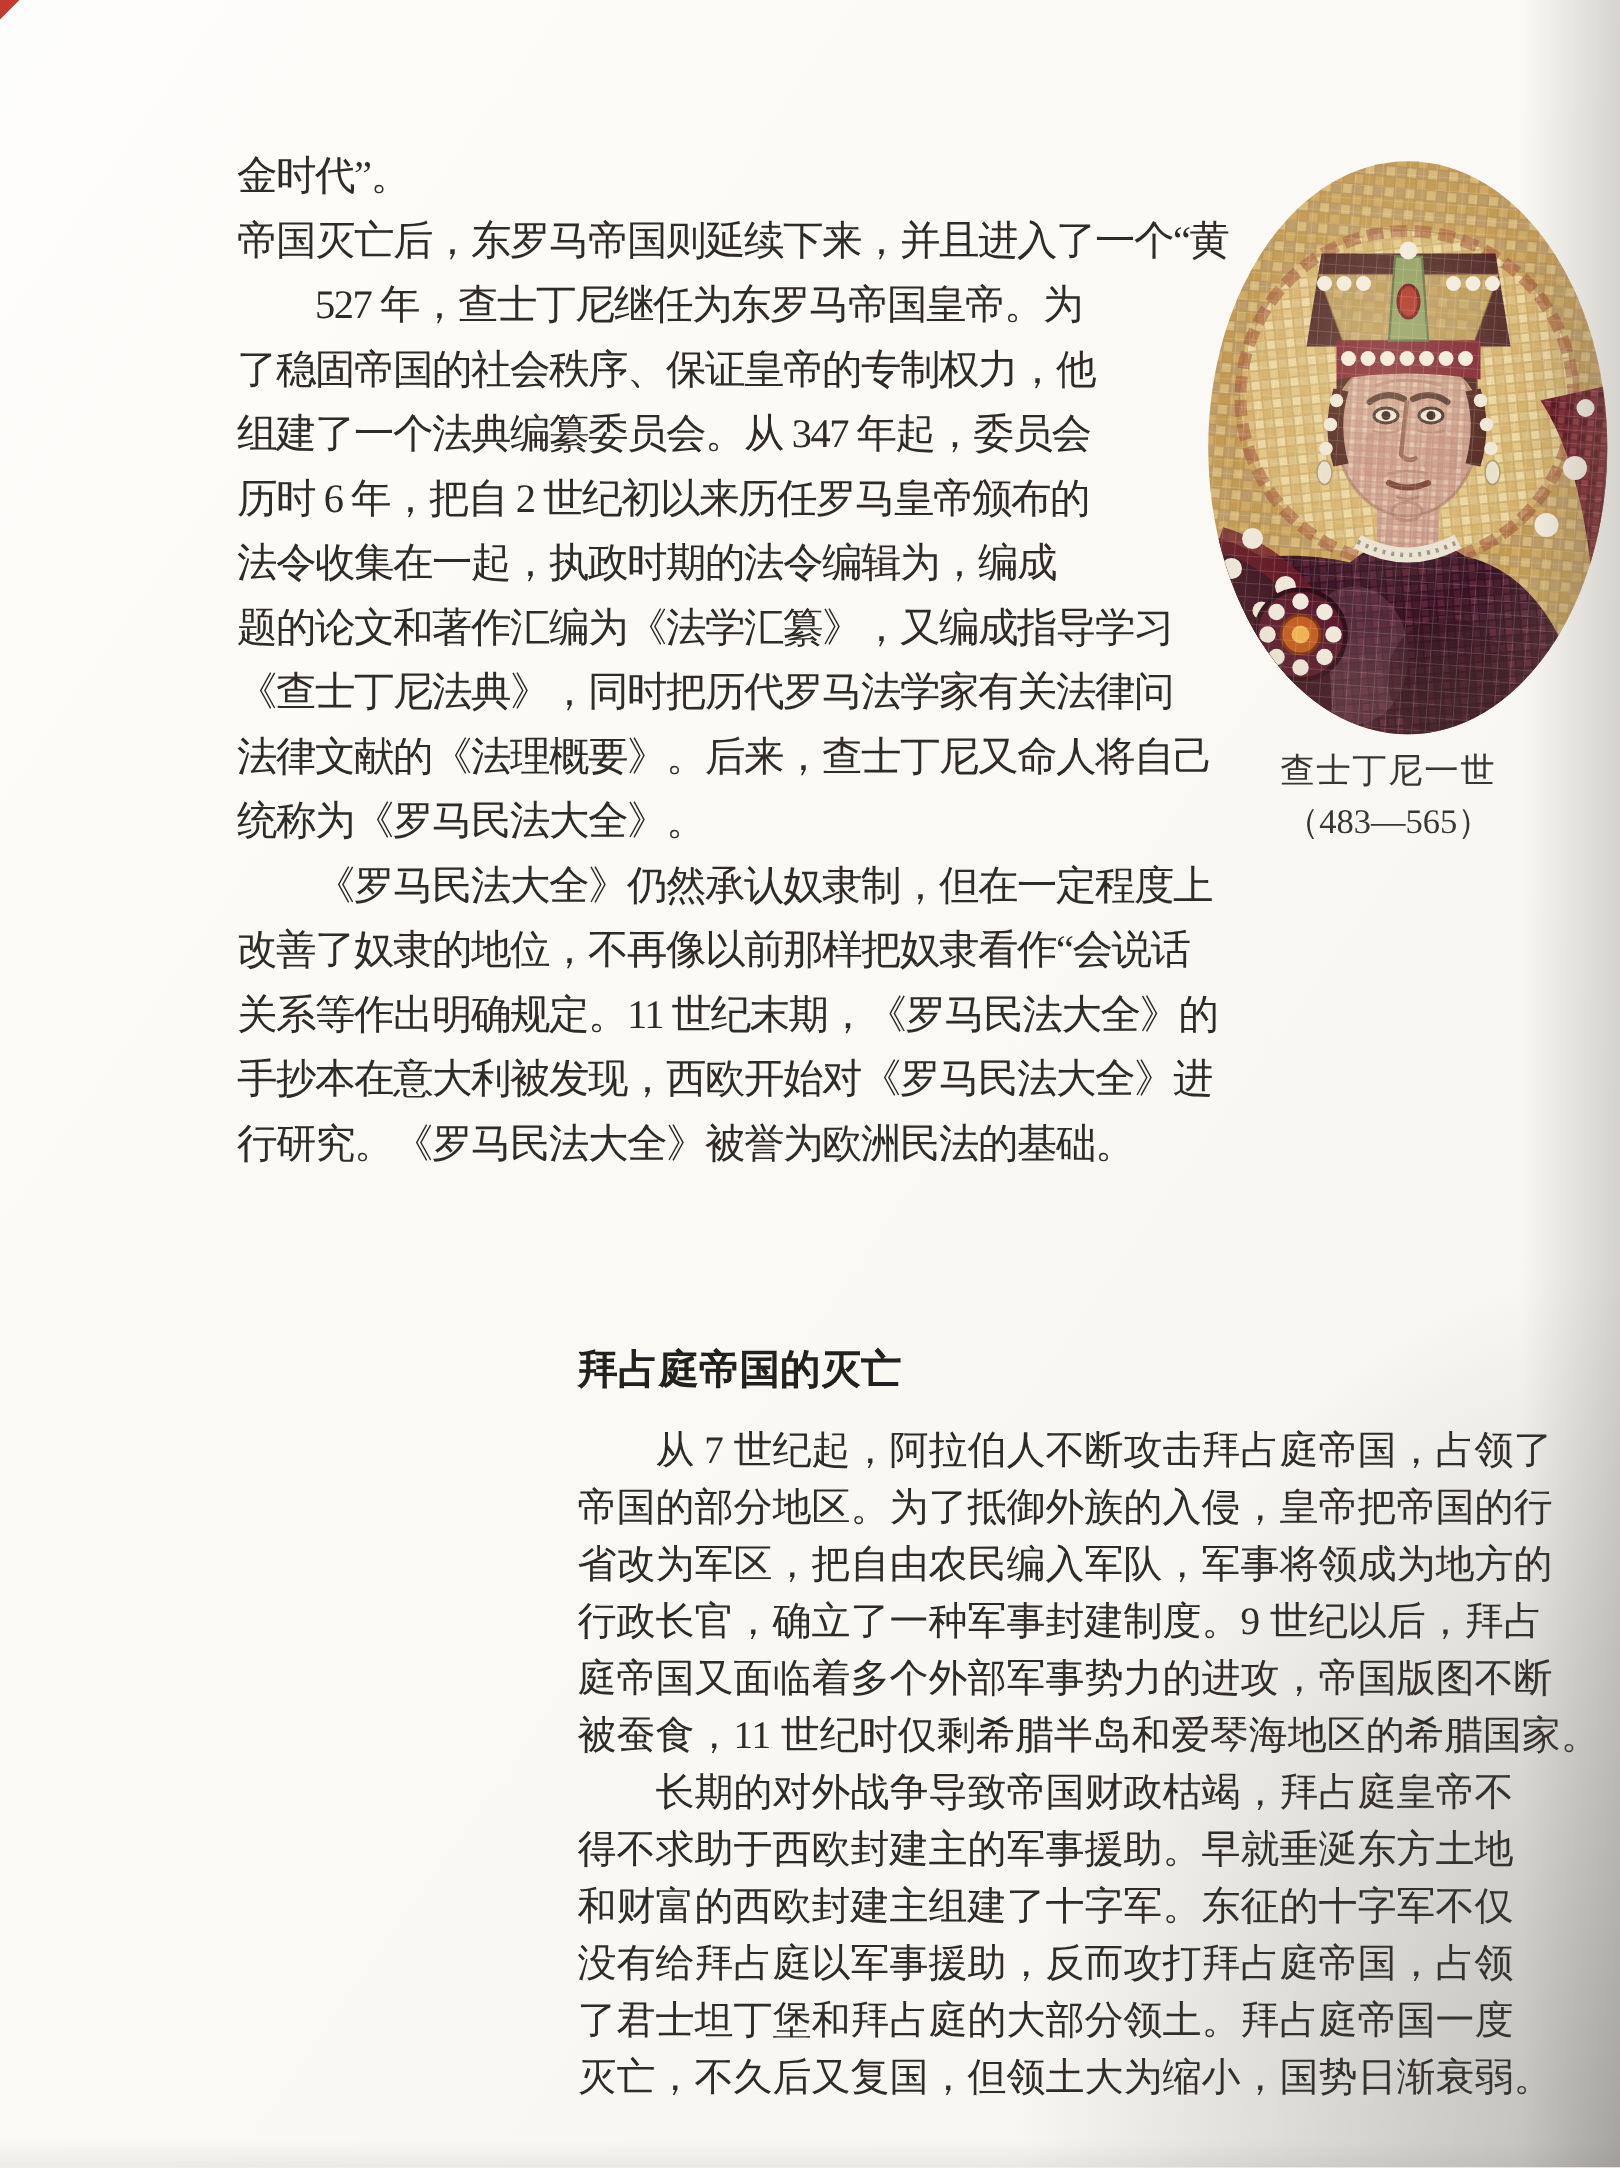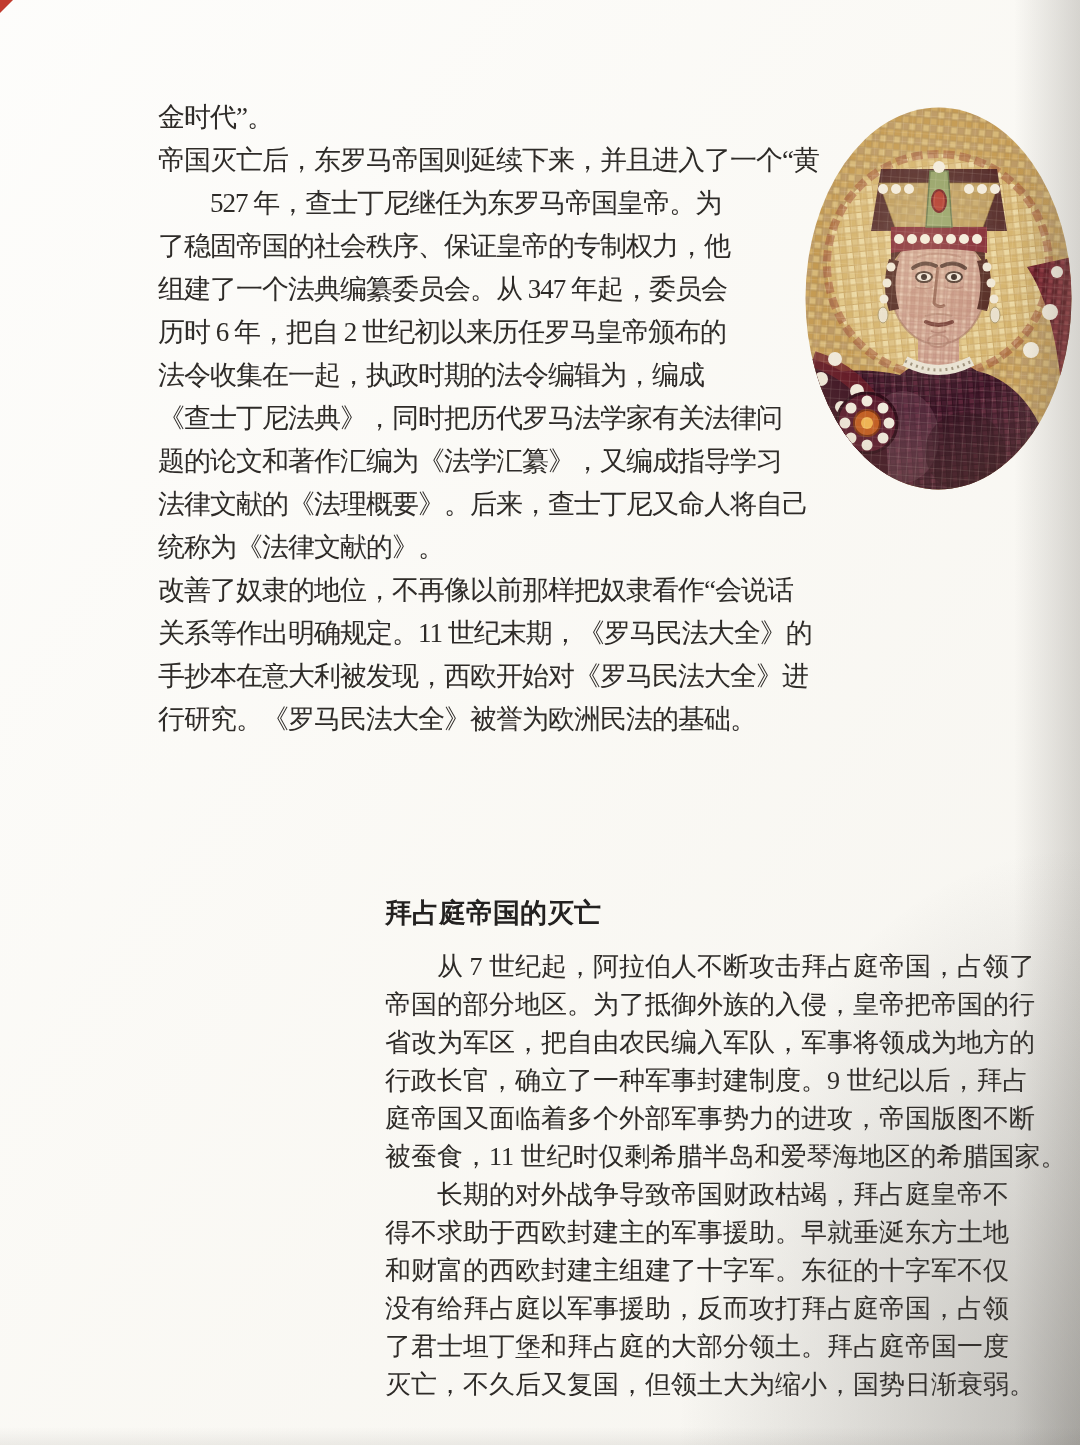--- a/index.html
+++ b/index.html
@@ -44,24 +44,25 @@
   <div class="corner-mark"></div>
 
   <div class="upper">
     <div class="ln">金时代”。</div>
     <div class="ln">帝国灭亡后，东罗马帝国则延续下来，并且进入了一个“黄</div>
     <div class="ln">　　527 年，查士丁尼继任为东罗马帝国皇帝。为</div>
     <div class="ln">了稳固帝国的社会秩序、保证皇帝的专制权力，他</div>
     <div class="ln">组建了一个法典编纂委员会。从 347 年起，委员会</div>
     <div class="ln">历时 6 年，把自 2 世纪初以来历任罗马皇帝颁布的</div>
     <div class="ln">法令收集在一起，执政时期的法令编辑为，编成</div>
+    <div class="ln">题的论文和著作汇编为《法学汇纂》，又编成指导学习</div>
     <div class="ln">《查士丁尼法典》，同时把历代罗马法学家有关法律问</div>
-    <div class="ln">题的论文和著作汇编为《法学汇纂》，又编成指导学习</div>
     <div class="ln">法律文献的《法理概要》。后来，查士丁尼又命人将自己</div>
-    <div class="ln">统称为《法律文献的》。</div>
+    <div class="ln">统称为《罗马民法大全》。</div>
+    <div class="ln">　　《罗马民法大全》仍然承认奴隶制，但在一定程度上</div>
     <div class="ln">改善了奴隶的地位，不再像以前那样把奴隶看作“会说话</div>
     <div class="ln">关系等作出明确规定。11 世纪末期，《罗马民法大全》的</div>
     <div class="ln">手抄本在意大利被发现，西欧开始对《罗马民法大全》进</div>
     <div class="ln">行研究。《罗马民法大全》被誉为欧洲民法的基础。</div>
   </div>
 
   <figure class="portrait">
     <svg width="267" height="383" viewBox="0 0 267 383">
       <defs>
         <clipPath id="ovalClip">
@@ -223,20 +224,24 @@
           <circle cx="182" cy="160" r="4.5" fill="#efe7d8"></circle>
             <circle cx="186" cy="176" r="4.5" fill="#efe7d8"></circle>
           <circle cx="189" cy="192" r="4.5" fill="#efe7d8"></circle>
           <ellipse cx="190" cy="208" rx="5" ry="8" fill="#e8dfcd" stroke="#a89568" stroke-width="1"></ellipse>
         </g>
 
         <rect width="267" height="383" fill="url(#gridPat)"></rect>
         <rect width="267" height="383" fill="url(#vign)"></rect>
       </g>
     </svg>
+    <figcaption>
+      <div class="cap1">查士丁尼一世</div>
+      <div class="cap2">（483—565）</div>
+    </figcaption>
   </figure>
 
   <div class="section">
     <div class="sec-heading">拜占庭帝国的灭亡</div>
     <div class="ln">　　从 7 世纪起，阿拉伯人不断攻击拜占庭帝国，占领了</div>
     <div class="ln">帝国的部分地区。为了抵御外族的入侵，皇帝把帝国的行</div>
     <div class="ln">省改为军区，把自由农民编入军队，军事将领成为地方的</div>
     <div class="ln">行政长官，确立了一种军事封建制度。9 世纪以后，拜占</div>
     <div class="ln">庭帝国又面临着多个外部军事势力的进攻，帝国版图不断</div>
     <div class="ln">被蚕食，11 世纪时仅剩希腊半岛和爱琴海地区的希腊国家。</div>

